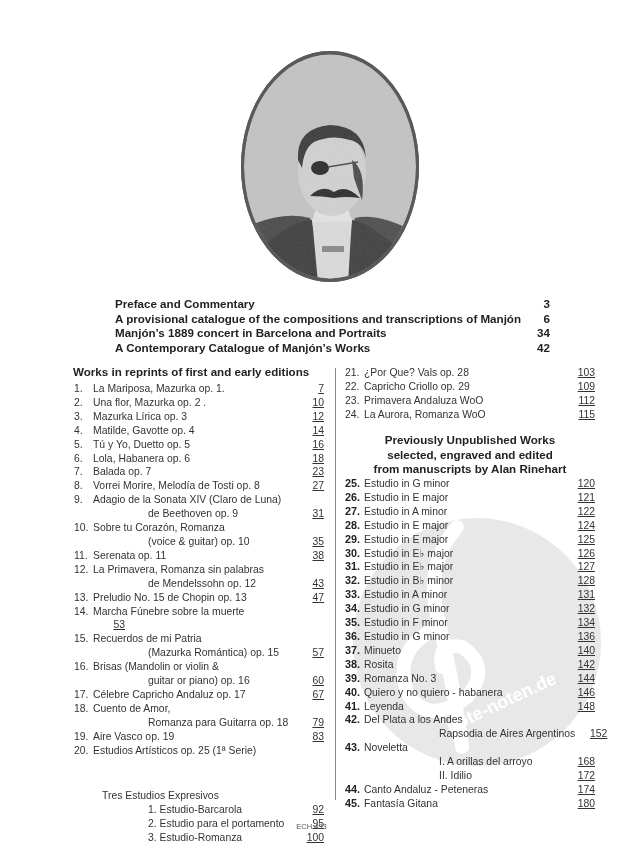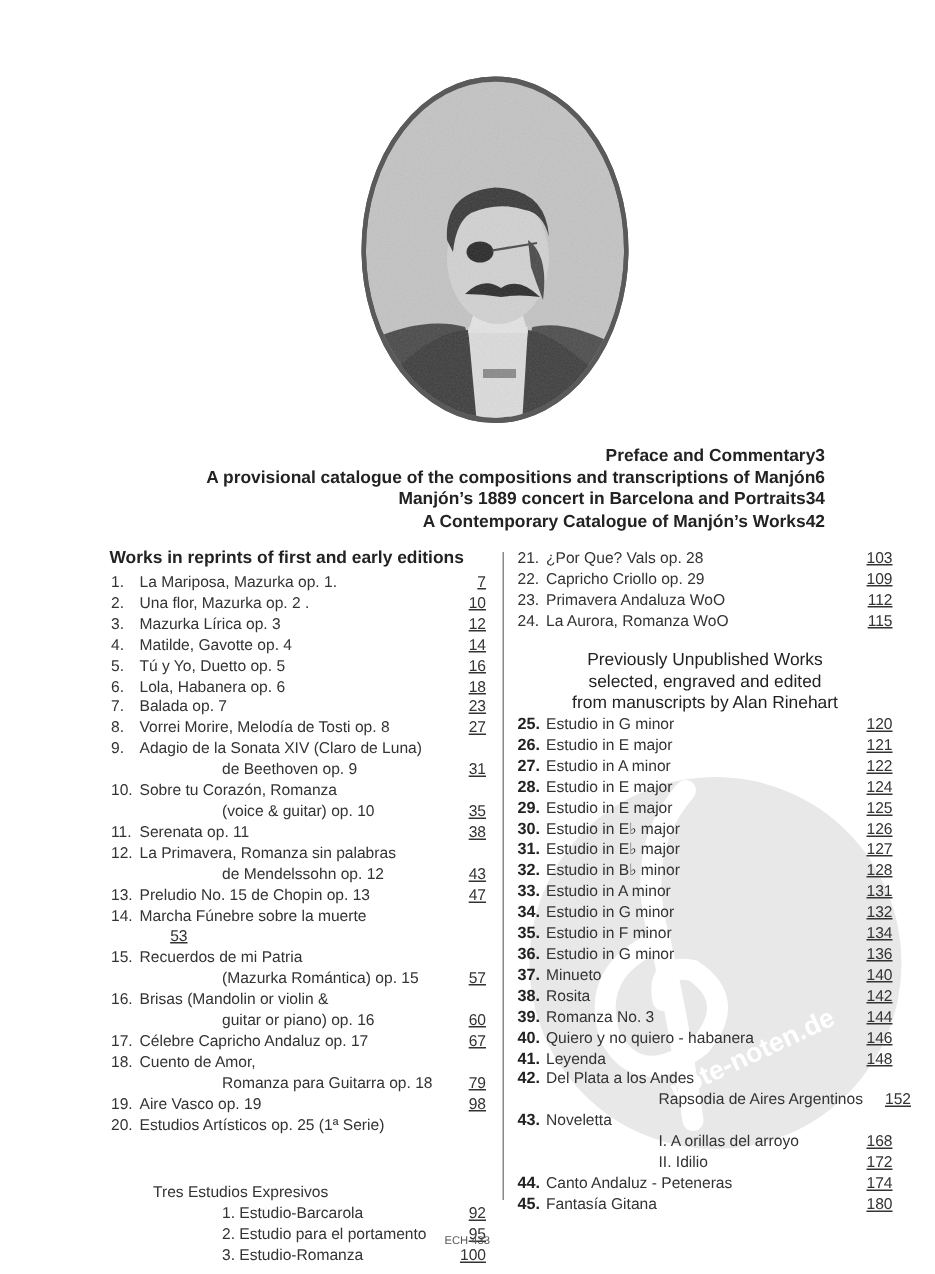--- a/index.html
+++ b/index.html
@@ -12,21 +12,21 @@
     position: absolute; left: 240px; top: 50px; width: 180px; height: 233px;
   }
   .watermark {
     position: absolute; left: 352px; top: 517px; width: 250px; height: 250px;
     pointer-events: none;
   }
   .intro {
     position: absolute; left: 115px; top: 297px; width: 435px;
     font-weight: bold; font-size: 11.6px; line-height: 14.6px; color: #222;
   }
-  .intro .row { display: flex; justify-content: flex-end; }
+  .intro .row { display: flex; justify-content: space-between; }
   .col-heading {
     position: absolute; left: 73px; top: 365px;
     font-weight: bold; font-size: 11.6px; color: #222;
   }
   .divider {
     position: absolute; left: 335px; top: 368px; width: 1px; height: 432px;
     background: #888;
   }
   .list { position: absolute; font-size: 10.4px; line-height: 13.9px; color: #333; }
   .list.left { left: 74px; top: 382px; width: 250px; }
@@ -36,21 +36,21 @@
   .num { width: 19px; flex: none; }
   .list.right-a .num { width: 19px; }
   .list.right-b .num { width: 19px; font-weight: bold; color: #222; font-size: 10.8px; }
   .title { flex: 1; white-space: nowrap; }
   .page { flex: none; width: 32px; text-align: right; text-decoration: underline; }
   .indent1 { padding-left: 9px; margin-top: 32px; }
   .indent2 { padding-left: 55px; }
   .indent3 { padding-left: 75px; }
   .section-heading {
     position: absolute; left: 345px; top: 433px; width: 250px; text-align: center;
-    font-weight: normal; font-size: 11.6px; line-height: 14.5px; color: #222;
+    font-weight: bold; font-size: 11.6px; line-height: 14.5px; color: #222;
   }
   .footer {
     position: absolute; left: 0; width: 623px; top: 822px; text-align: center;
     font-size: 7.5px; color: #555;
   }
 </style>
 </head>
 <body>
 
 <svg class="portrait" viewBox="0 0 180 233">
@@ -241,21 +241,21 @@
       <span class="page"></span>
     </div>
     <div class="row">
       <span class="num"></span>
       <span class="title indent2">Romanza para Guitarra op. 18</span>
       <span class="page">79</span>
     </div>
     <div class="row">
       <span class="num">19.</span>
       <span class="title">Aire Vasco op. 19</span>
-      <span class="page">98</span>
+      <span class="page">83</span>
     </div>
     <div class="row">
       <span class="num">20.</span>
       <span class="title">Estudios Artísticos op. 25 (1ª Serie)</span>
       <span class="page"></span>
     </div>
     <div class="row">
       <span class="num"></span>
       <span class="title indent1">Tres Estudios Expresivos</span>
       <span class="page"></span>

